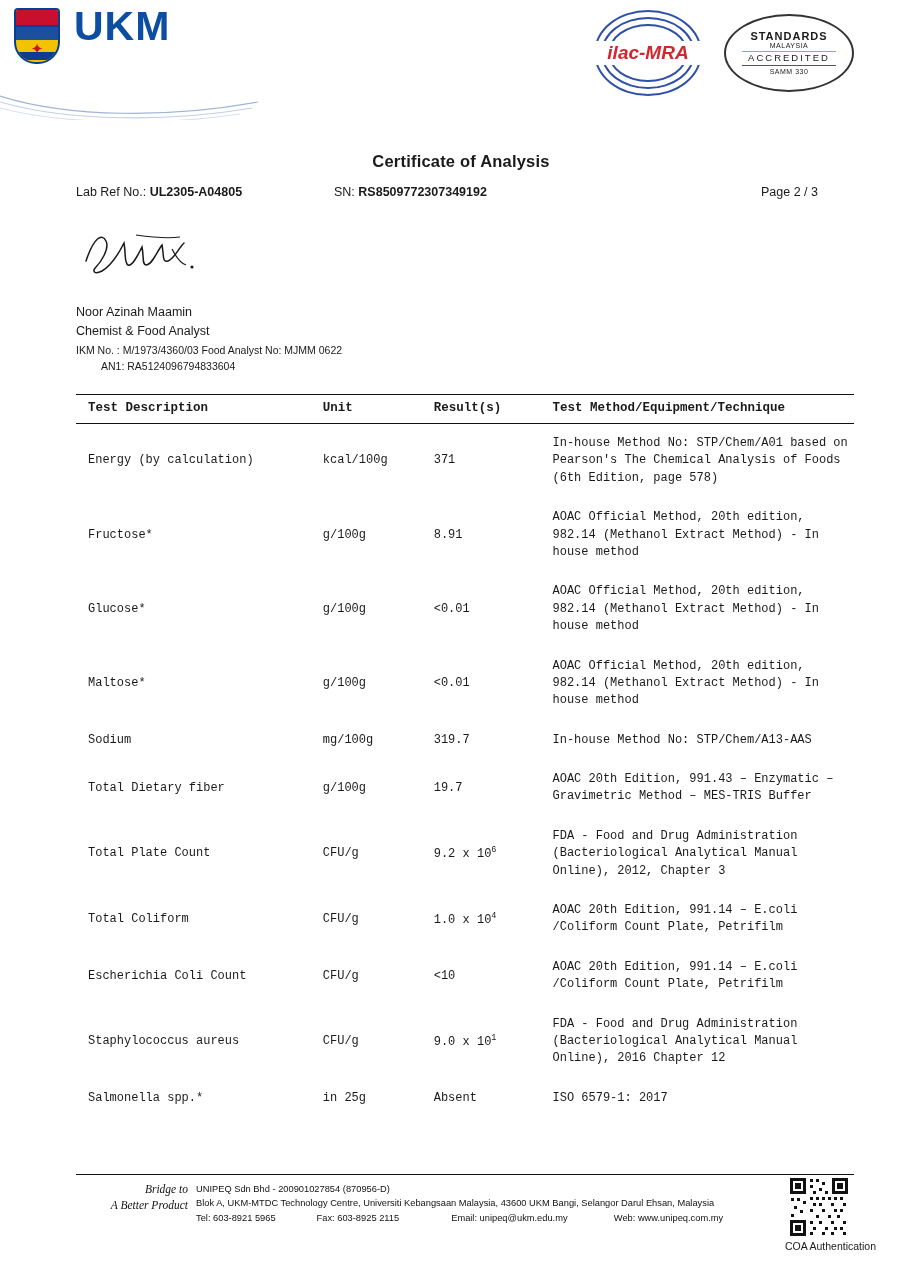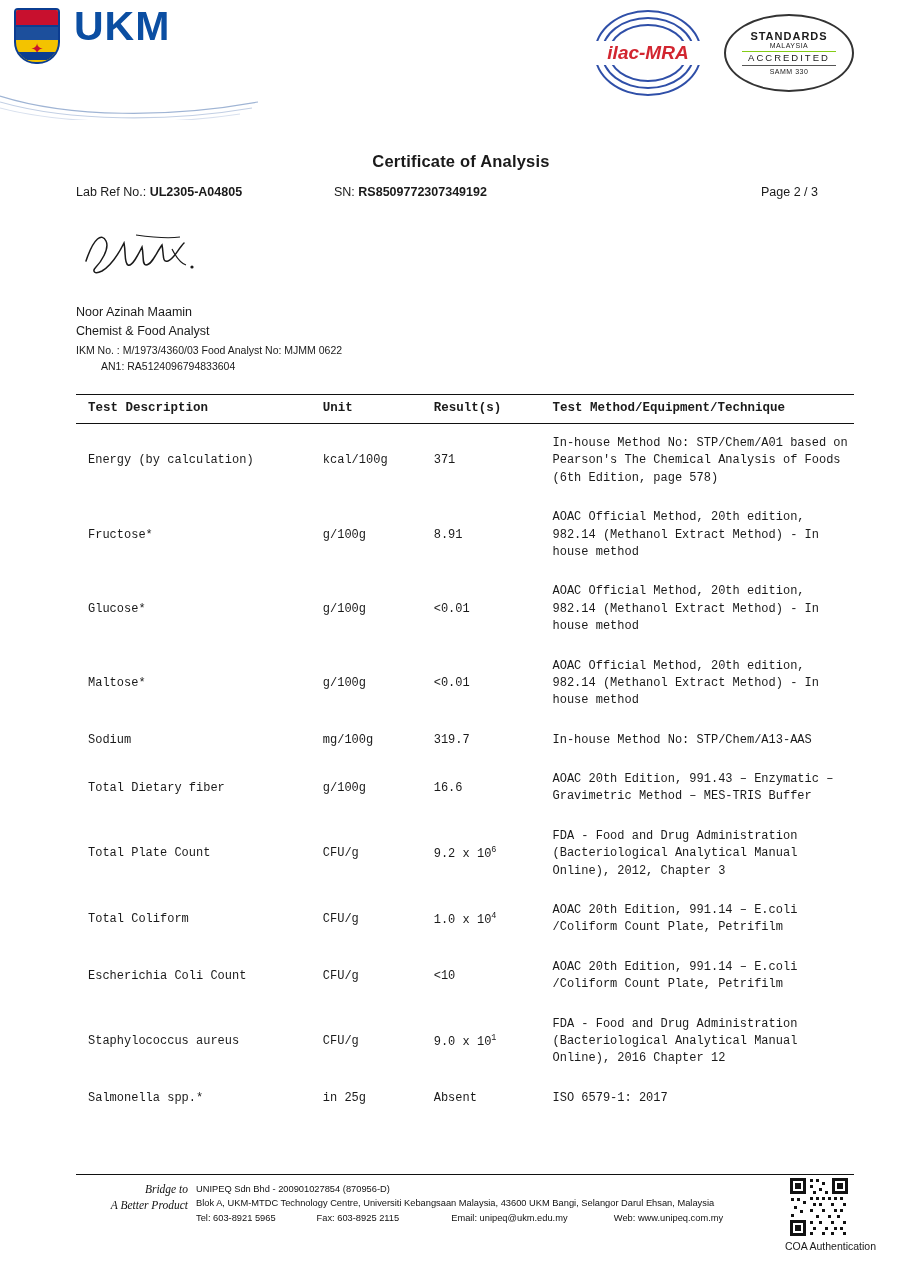--- a/index.html
+++ b/index.html
@@ -401,21 +401,21 @@
         </tr>
         <tr>
           <td class="c-desc">Sodium</td>
           <td class="c-unit">mg/100g</td>
           <td class="c-res"><span>319.7</span></td>
           <td class="c-meth">In-house Method No: STP/Chem/A13-AAS</td>
         </tr>
         <tr>
           <td class="c-desc">Total Dietary fiber</td>
           <td class="c-unit">g/100g</td>
-          <td class="c-res"><span>16.6</span></td>
+          <td class="c-res"><span>19.7</span></td>
           <td class="c-meth">AOAC 20th Edition, 991.43 – Enzymatic – Gravimetric Method – MES-TRIS Buffer</td>
         </tr>
         <tr>
           <td class="c-desc">Total Plate Count</td>
           <td class="c-unit">CFU/g</td>
           <td class="c-res"><span>9.2 x 10</span><span class="sup">6</span></td>
           <td class="c-meth">FDA - Food and Drug Administration (Bacteriological Analytical Manual Online), 2012, Chapter 3</td>
         </tr>
         <tr>
           <td class="c-desc">Total Coliform</td>

